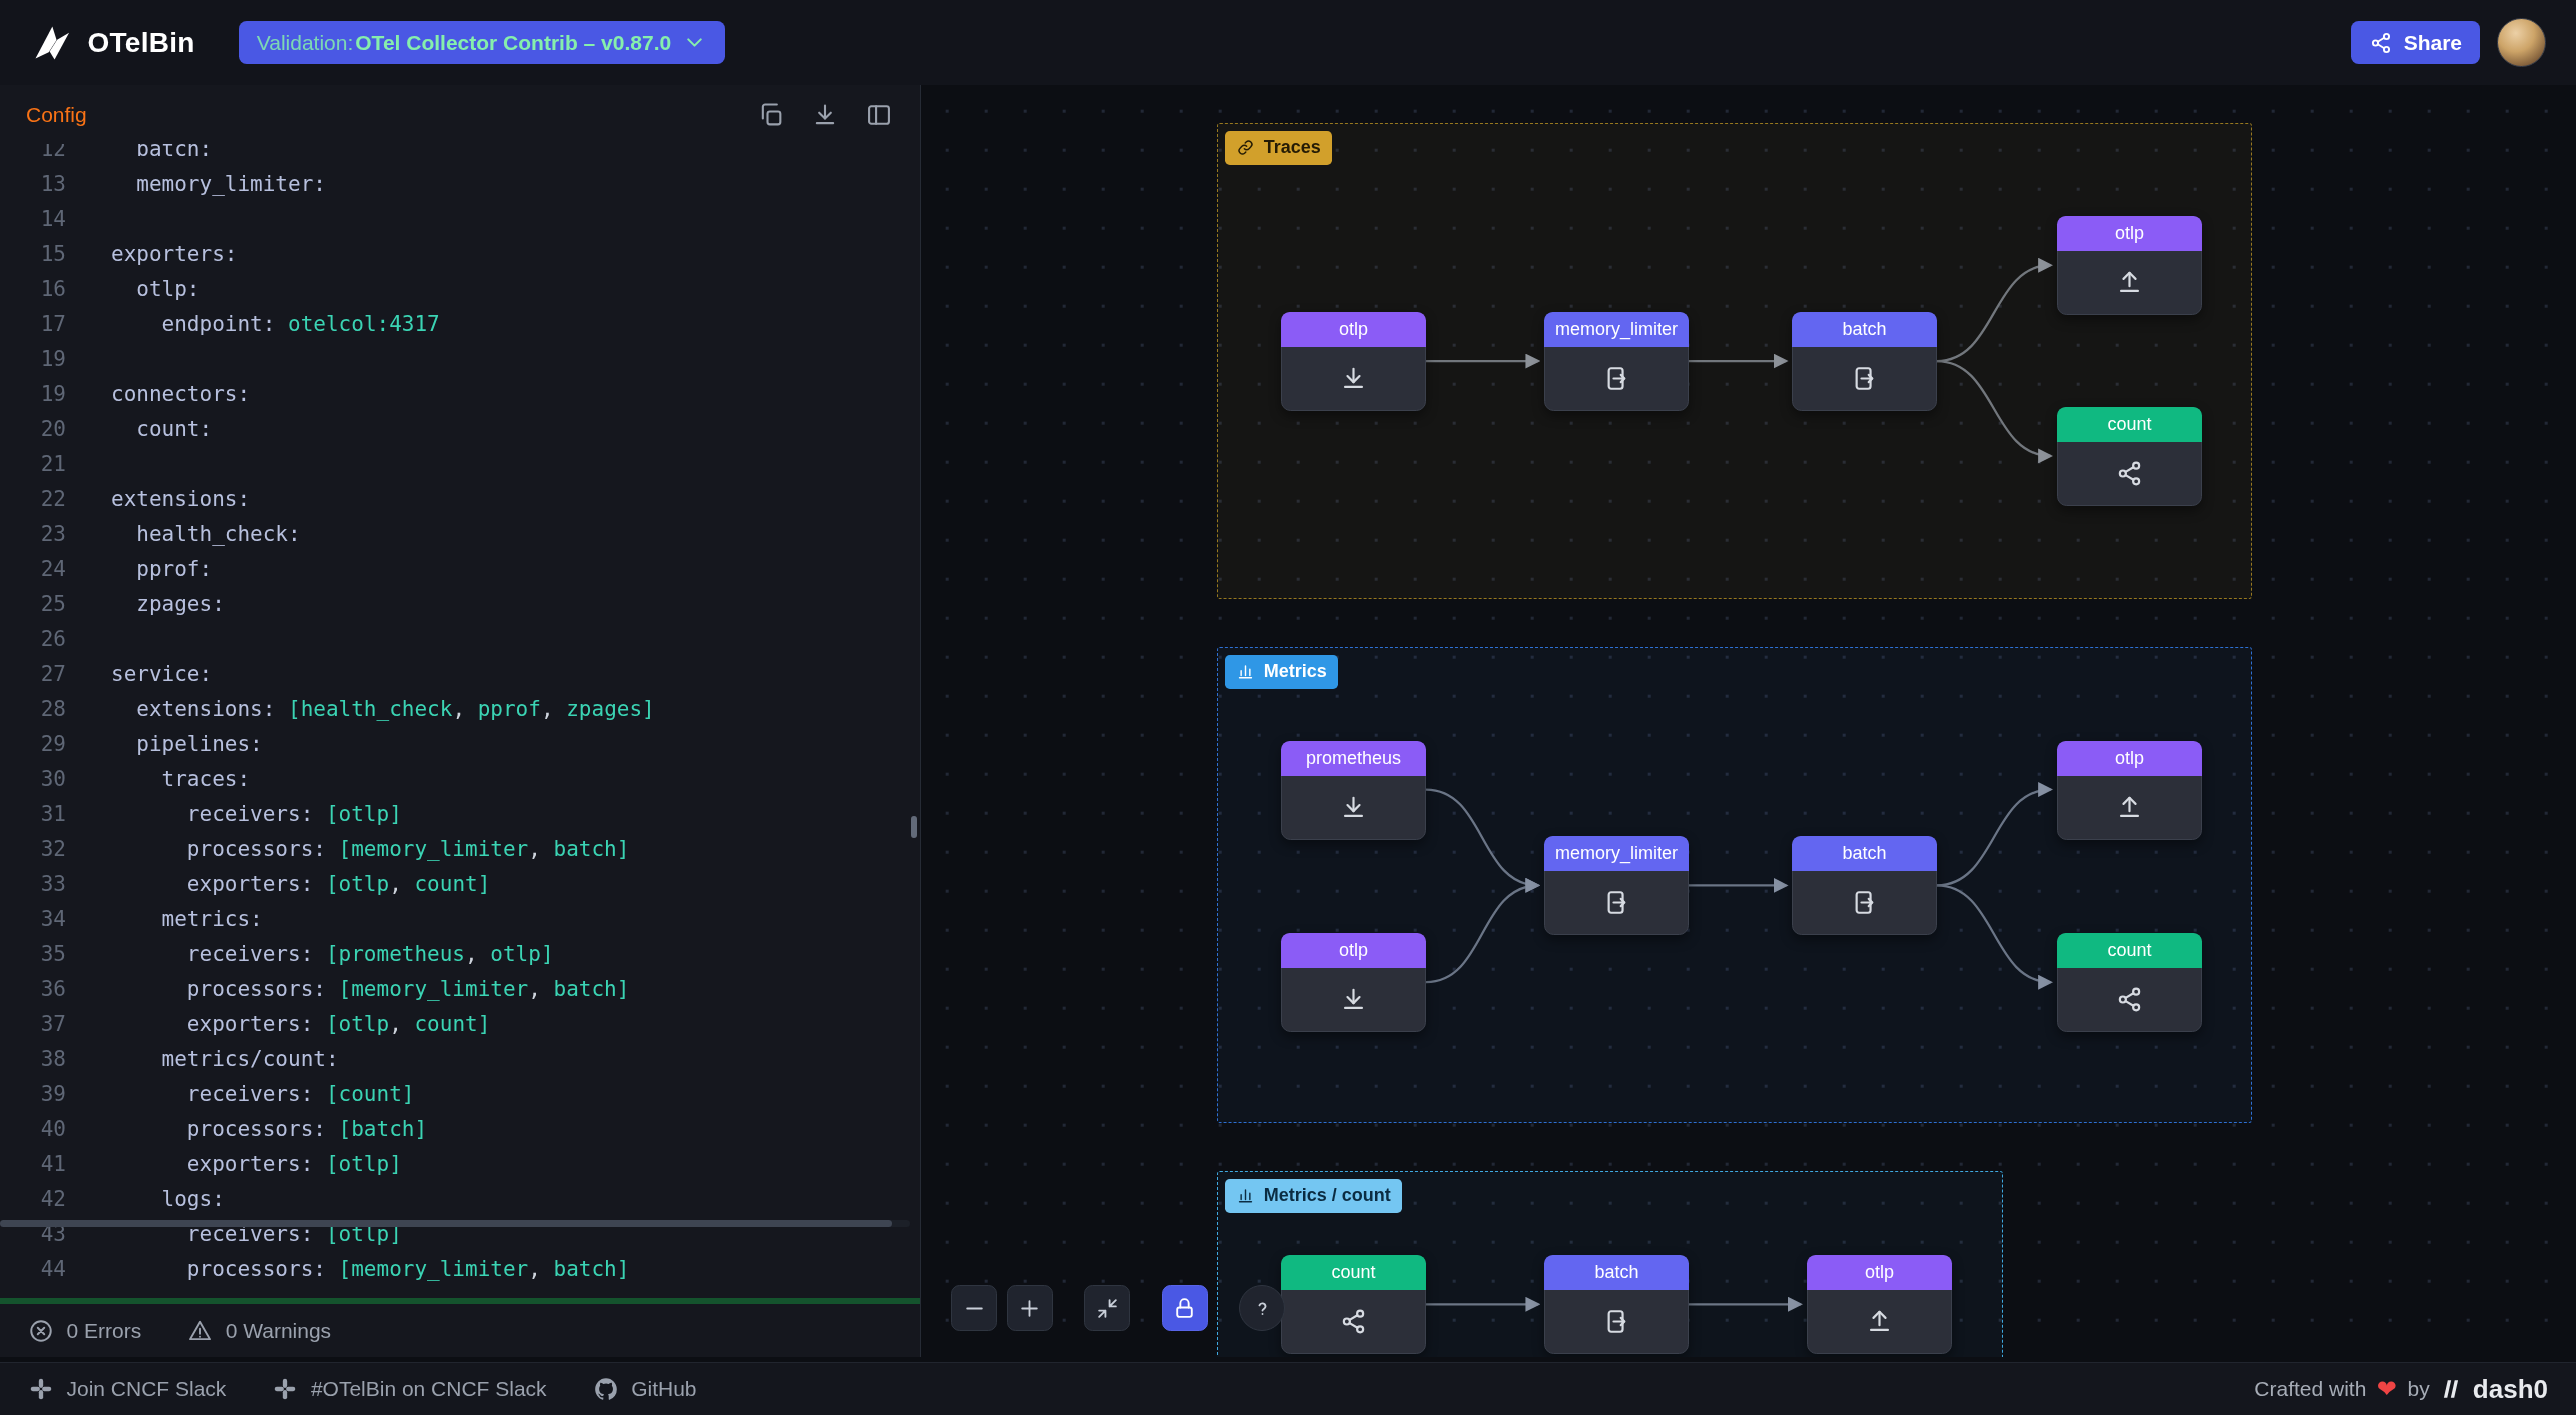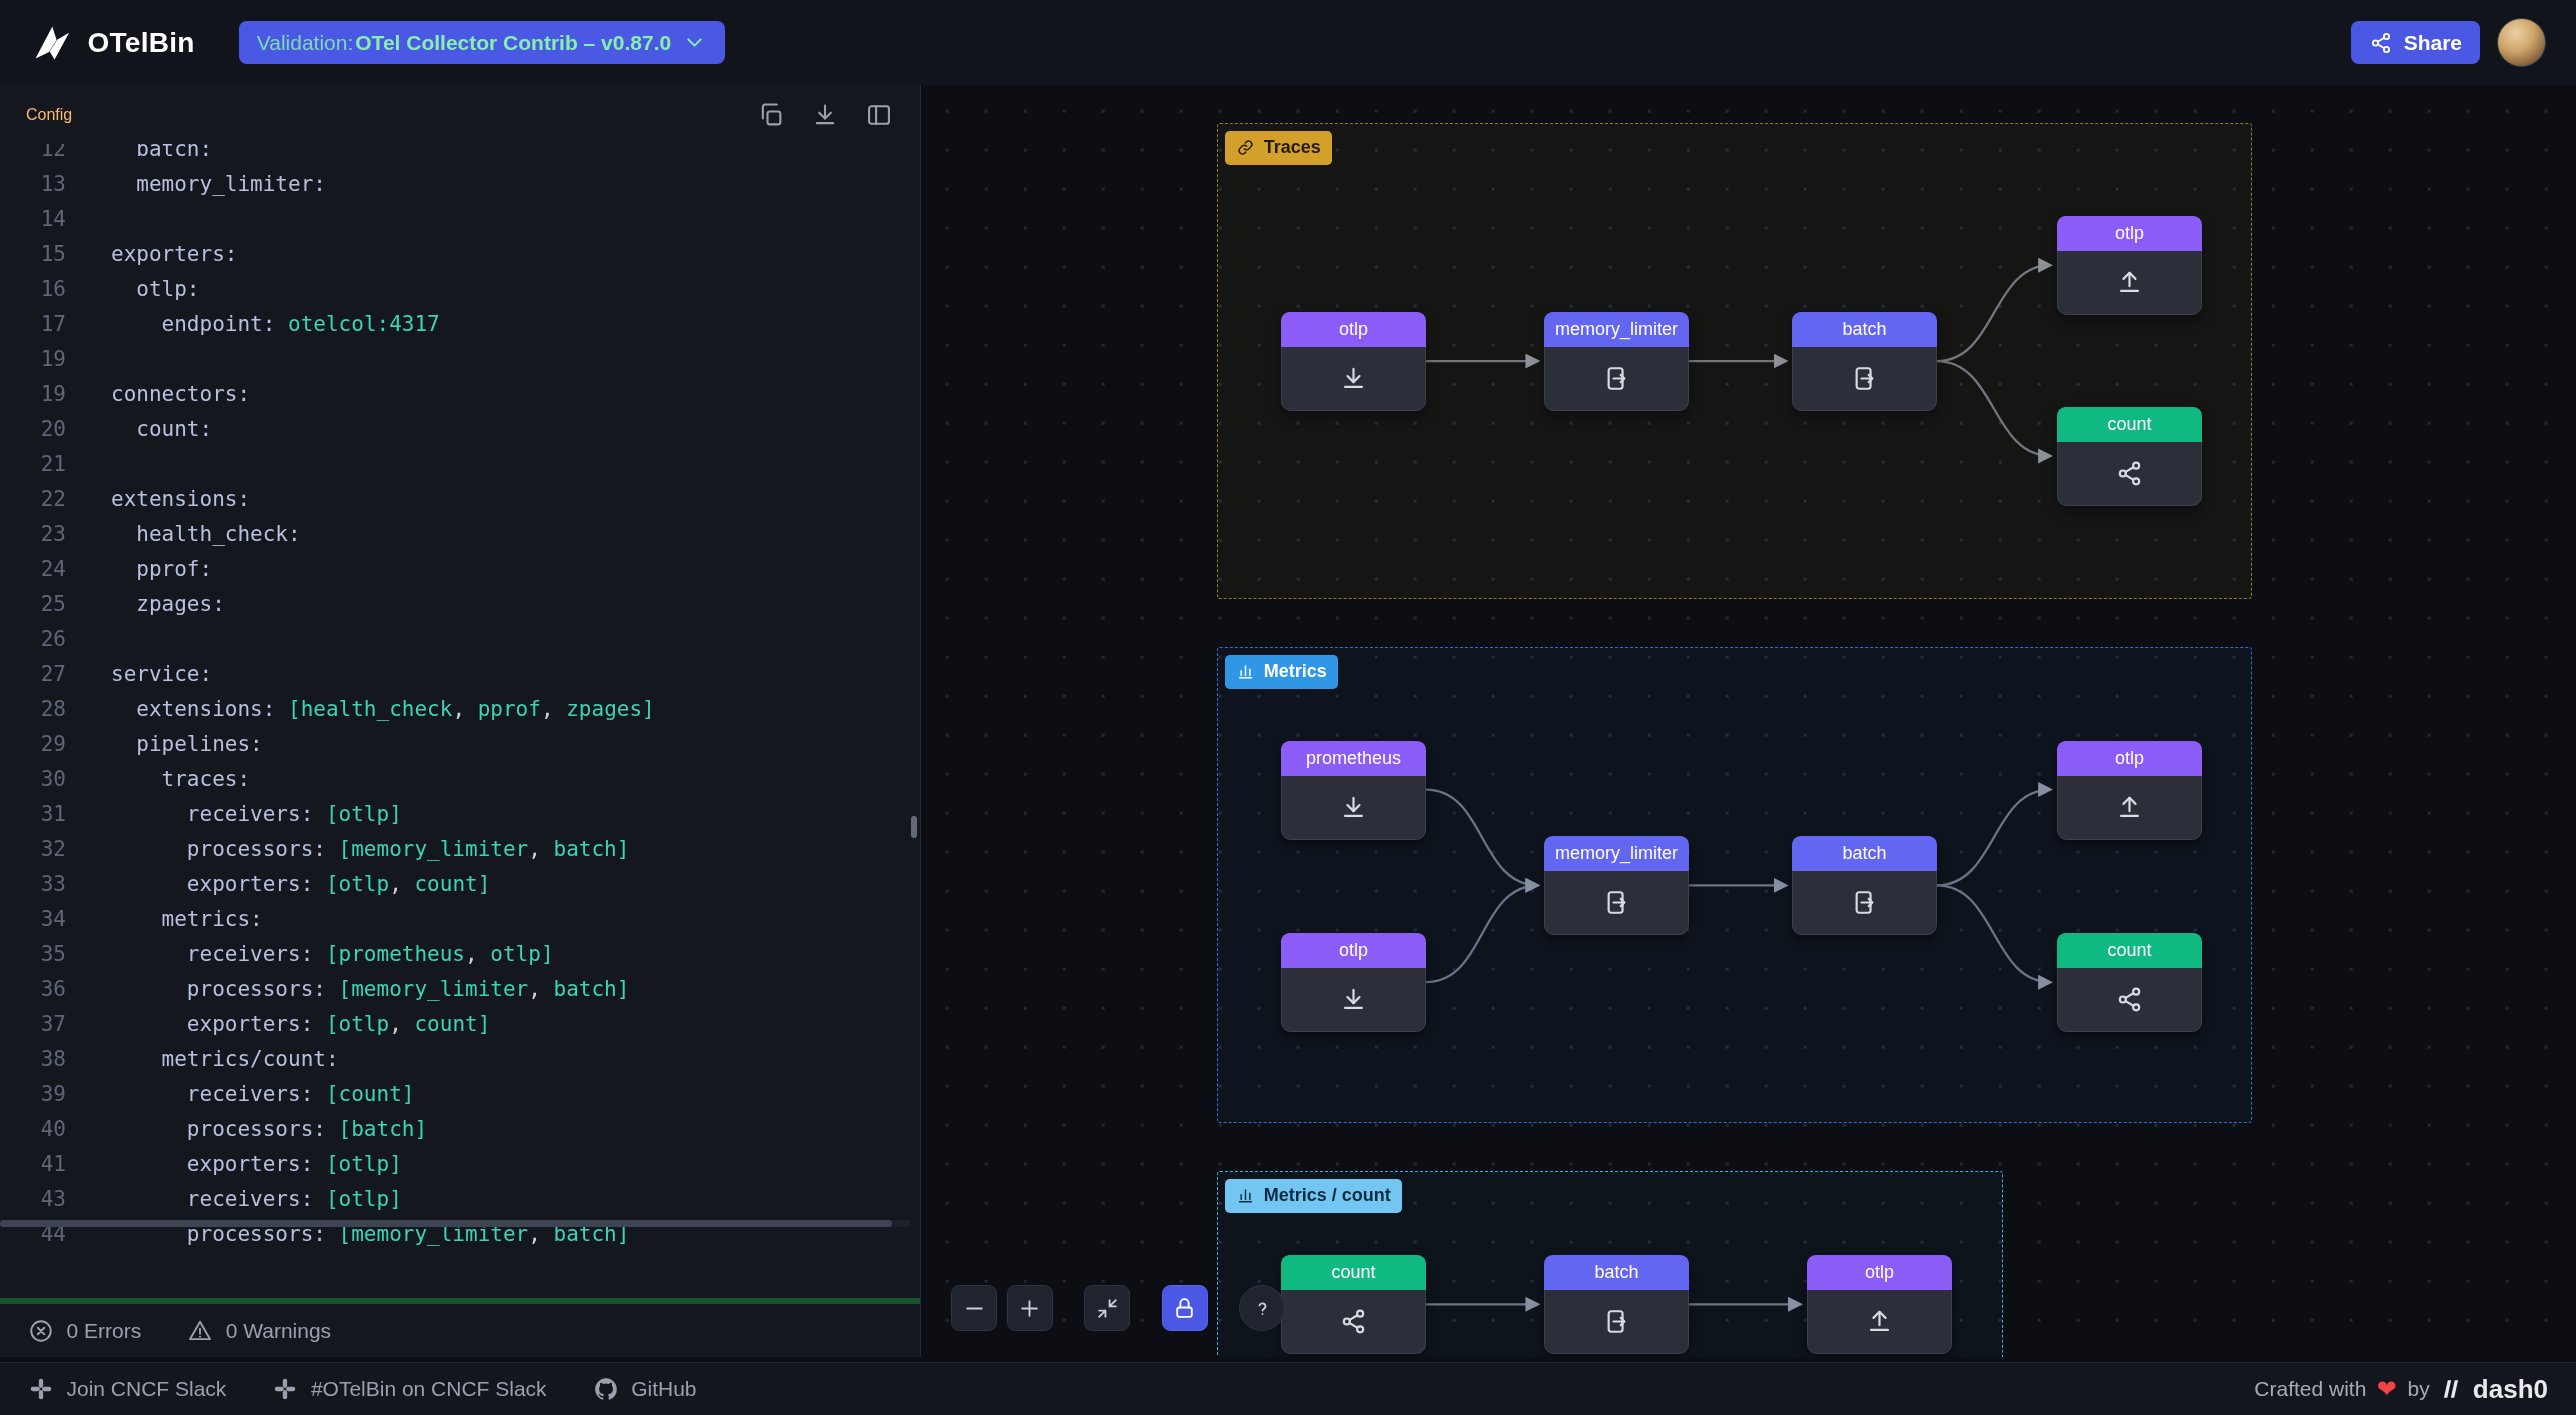--- a/index.html
+++ b/index.html
@@ -22,21 +22,21 @@
   .share svg{width:24px;height:24px;}
   .avatar{width:47px;height:47px;border-radius:50%;border:1px solid #3a3f4a;
           background:radial-gradient(circle at 38% 30%,#ecd0a6 0%,#cda468 42%,#7e5c39 78%,#47311d 100%);}
 
   
   .main{position:absolute;top:85px;left:0;right:0;bottom:58px;display:flex;}
 
   
   .editor{width:921px;flex:none;background:#15171e;border-right:1px solid #262b35;
           position:relative;box-sizing:border-box;}
-  .confbar{height:59px;display:flex;align-items:center;padding:0 26px;color:#fdba74;font-size:16px;}
+  .confbar{height:59px;display:flex;align-items:center;padding:0 26px;color:#f97316;font-size:21px;}
   .conficons{margin-left:auto;display:flex;gap:25px;}
   .cbtn{width:29px;height:29px;color:#9aa1ad;background:none;border:none;padding:0;cursor:pointer;}
   .cbtn svg{width:28px;height:28px;display:block;}
   .codearea{position:absolute;top:59px;left:0;right:0;bottom:67px;overflow:hidden;
             font-family:"DejaVu Sans Mono",monospace;font-size:21px;}
   .code-lines{margin-top:-12.5px;}
   .row{height:35px;line-height:35px;display:flex;white-space:pre;}
   .ln{width:66px;text-align:right;color:#5f6776;flex:none;}
   .codeseg{padding-left:45px;}
   .k{color:#b7c0de;} .v{color:#3bd4b4;} .p{color:#ced4dd;}
@@ -180,20 +180,21 @@
             <div class="row"><span class="ln">32</span><span class="codeseg"><span class="k">      processors: </span><span class="v">[memory_limiter</span><span class="p">, </span><span class="v">batch]</span></span></div>
             <div class="row"><span class="ln">33</span><span class="codeseg"><span class="k">      exporters: </span><span class="v">[otlp</span><span class="p">, </span><span class="v">count]</span></span></div>
             <div class="row"><span class="ln">34</span><span class="codeseg"><span class="k">    metrics:</span></span></div>
             <div class="row"><span class="ln">35</span><span class="codeseg"><span class="k">      receivers: </span><span class="v">[prometheus</span><span class="p">, </span><span class="v">otlp]</span></span></div>
             <div class="row"><span class="ln">36</span><span class="codeseg"><span class="k">      processors: </span><span class="v">[memory_limiter</span><span class="p">, </span><span class="v">batch]</span></span></div>
             <div class="row"><span class="ln">37</span><span class="codeseg"><span class="k">      exporters: </span><span class="v">[otlp</span><span class="p">, </span><span class="v">count]</span></span></div>
             <div class="row"><span class="ln">38</span><span class="codeseg"><span class="k">    metrics/count:</span></span></div>
             <div class="row"><span class="ln">39</span><span class="codeseg"><span class="k">      receivers: </span><span class="v">[count]</span></span></div>
             <div class="row"><span class="ln">40</span><span class="codeseg"><span class="k">      processors: </span><span class="v">[batch]</span></span></div>
             <div class="row"><span class="ln">41</span><span class="codeseg"><span class="k">      exporters: </span><span class="v">[otlp]</span></span></div>
+            <div class="row"><span class="ln">42</span><span class="codeseg"><span class="k">    logs:</span></span></div>
             <div class="row"><span class="ln">43</span><span class="codeseg"><span class="k">      receivers: </span><span class="v">[otlp]</span></span></div>
             <div class="row"><span class="ln">44</span><span class="codeseg"><span class="k">      processors: </span><span class="v">[memory_limiter</span><span class="p">, </span><span class="v">batch]</span></span></div>
           </div>
         <div class="vscroll"></div>
         <div class="hscroll">
             <div class="hthumb"></div>
           </div>
       </div>
       <div class="statusbar">
         <span class="stat">

